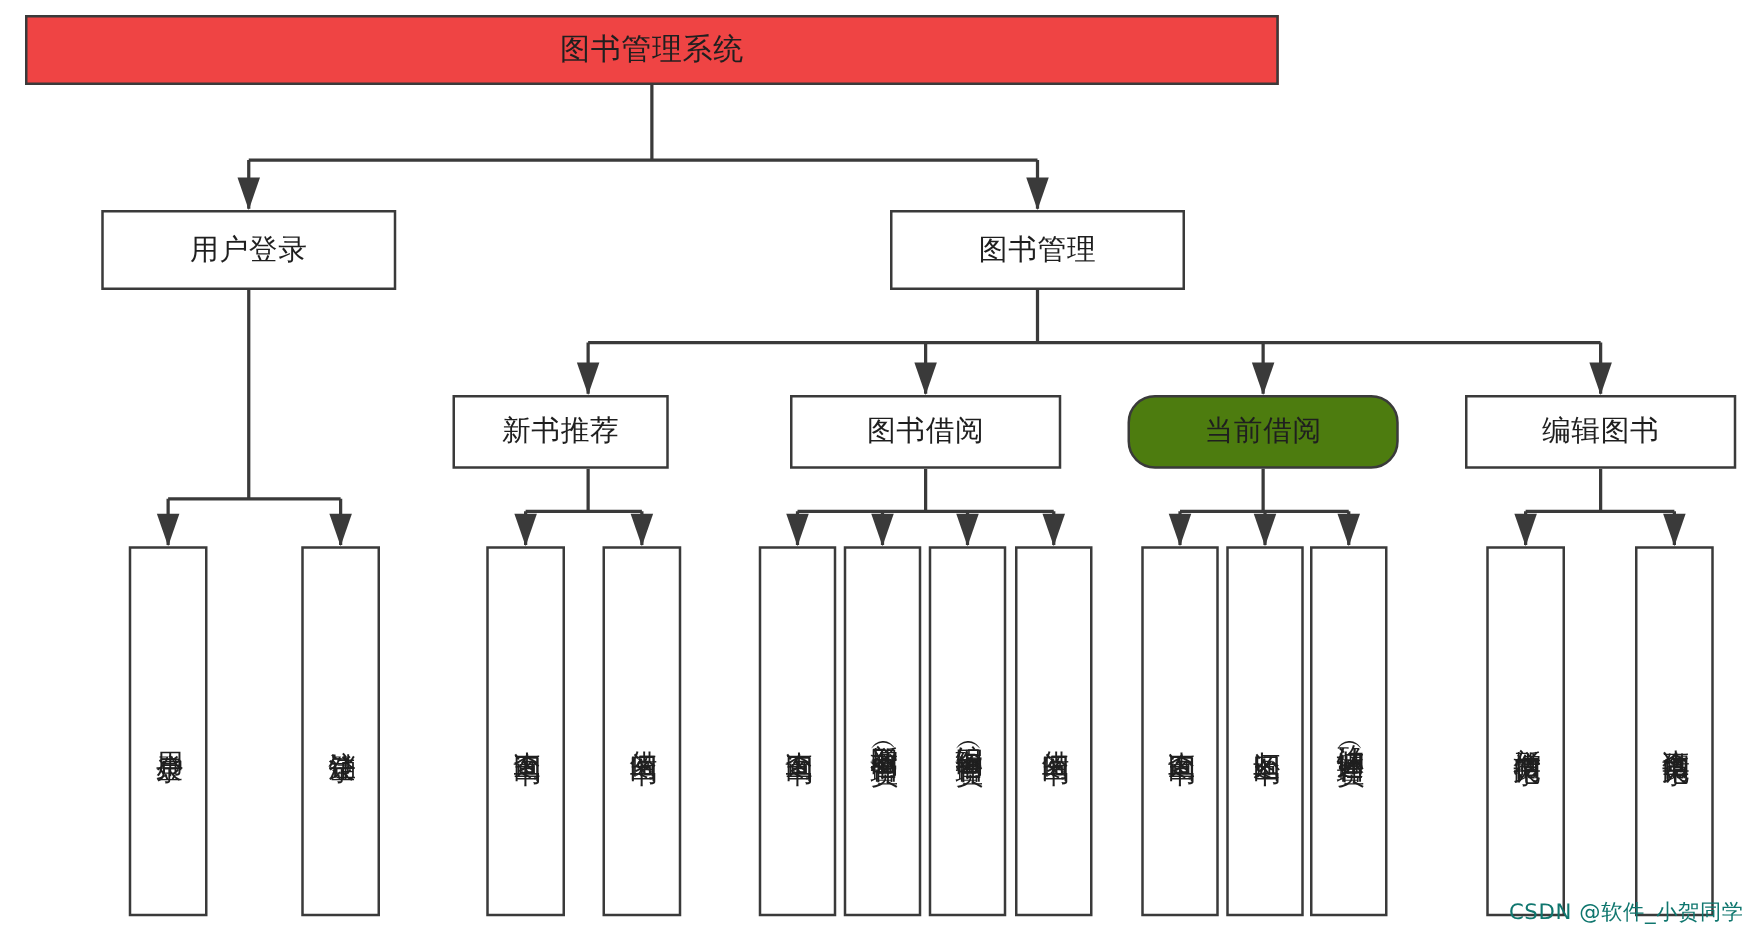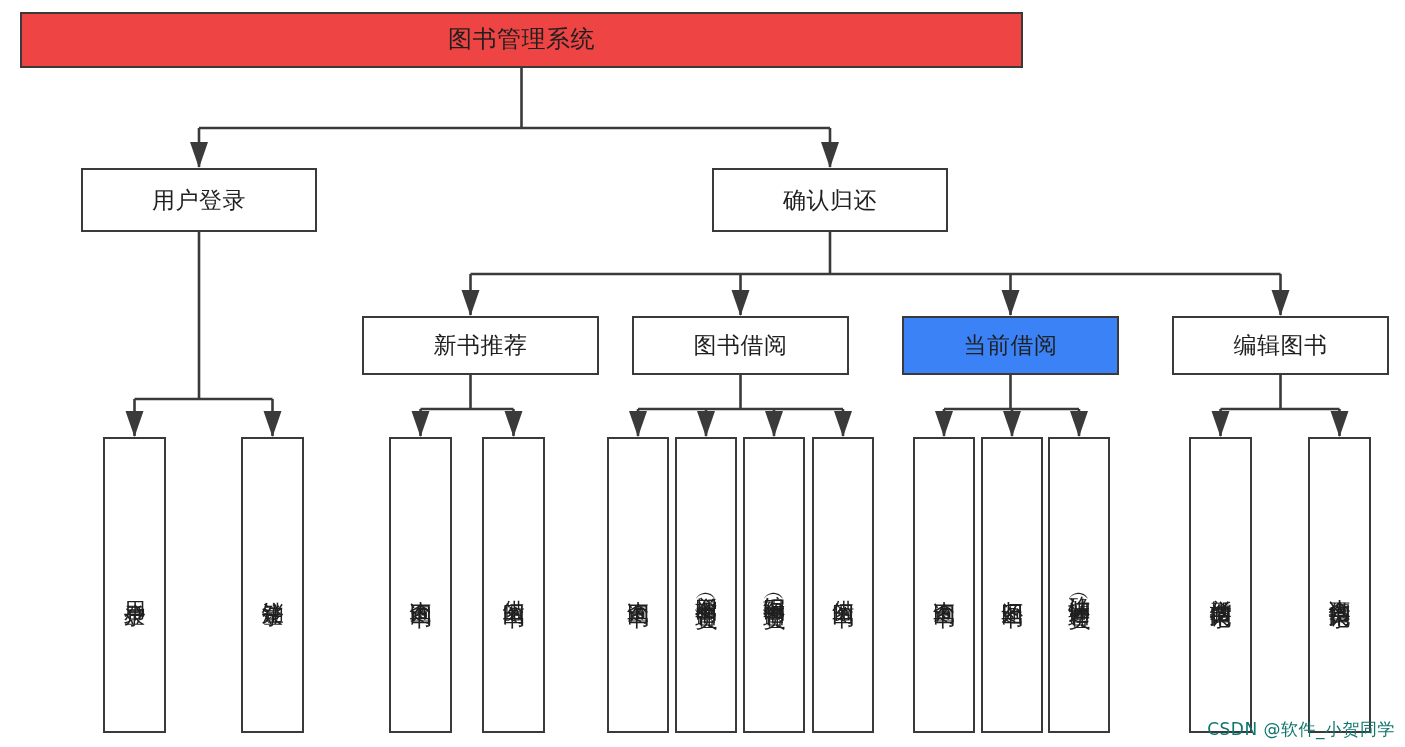--- a/index.html
+++ b/index.html
@@ -143,29 +143,29 @@
       <polygon points="1330.5,411 1348.5,411 1339.5,437" class="conn-arrow" fill="#3a3a3a"></polygon>
     </svg>
   <div id="node-layer">
       <div class="node-box root" style="left: 20px; top: 12px; width: 1003px; height: 56px; border-color: rgb(58, 58, 58); background: #ef4444;">
         <span class="node-label-h" style="color: rgb(31, 31, 31);">图书管理系统</span>
       </div>
       <div class="node-box" style="left: 81px; top: 168px; width: 236px; height: 64px; border-color: rgb(58, 58, 58); background: rgb(255, 255, 255);">
         <span class="node-label-h" style="color: rgb(31, 31, 31);">用户登录</span>
       </div>
       <div class="node-box" style="left: 712px; top: 168px; width: 236px; height: 64px; border-color: rgb(58, 58, 58); background: rgb(255, 255, 255);">
-        <span class="node-label-h" style="color: rgb(31, 31, 31);">确认归还</span>
-      </div>
-      <div class="node-box" style="left: 362px; top: 316px; width: 237px; height: 59px; border-color: rgb(58, 58, 58); background: rgb(255, 255, 255);">
+        <span class="node-label-h" style="color: rgb(31, 31, 31);">图书管理</span>
+      </div>
+      <div class="node-box" style="left: 362px; top: 316px; width: 173px; height: 59px; border-color: rgb(58, 58, 58); background: rgb(255, 255, 255);">
         <span class="node-label-h" style="color: rgb(31, 31, 31);">新书推荐</span>
       </div>
       <div class="node-box" style="left: 632px; top: 316px; width: 217px; height: 59px; border-color: rgb(58, 58, 58); background: rgb(255, 255, 255);">
         <span class="node-label-h" style="color: rgb(31, 31, 31);">图书借阅</span>
       </div>
-      <div class="node-box" style="left: 902px; top: 316px; width: 217px; height: 59px; border-color: rgb(58, 58, 58); background: #3b82f6;">
+      <div class="node-box" style="left: 902px; top: 316px; width: 217px; height: 59px; border-color: rgb(58, 58, 58); background: #4d7c0f; border-radius: 22px;">
         <span class="node-label-h" style="color: rgb(31, 31, 31);">当前借阅</span>
       </div>
       <div class="node-box" style="left: 1172px; top: 316px; width: 217px; height: 59px; border-color: rgb(58, 58, 58); background: rgb(255, 255, 255);">
         <span class="node-label-h" style="color: rgb(31, 31, 31);">编辑图书</span>
       </div>
       <div class="node-box leaf" style="left: 103px; top: 437px; width: 63px; height: 296px; border-color: rgb(58, 58, 58); background: rgb(255, 255, 255);">
         <span class="node-label-v" style="color: rgb(31, 31, 31);">用户登录</span>
       </div>
       <div class="node-box leaf" style="left: 241px; top: 437px; width: 63px; height: 296px; border-color: rgb(58, 58, 58); background: rgb(255, 255, 255);">
         <span class="node-label-v" style="color: rgb(31, 31, 31);">注销登录</span>

